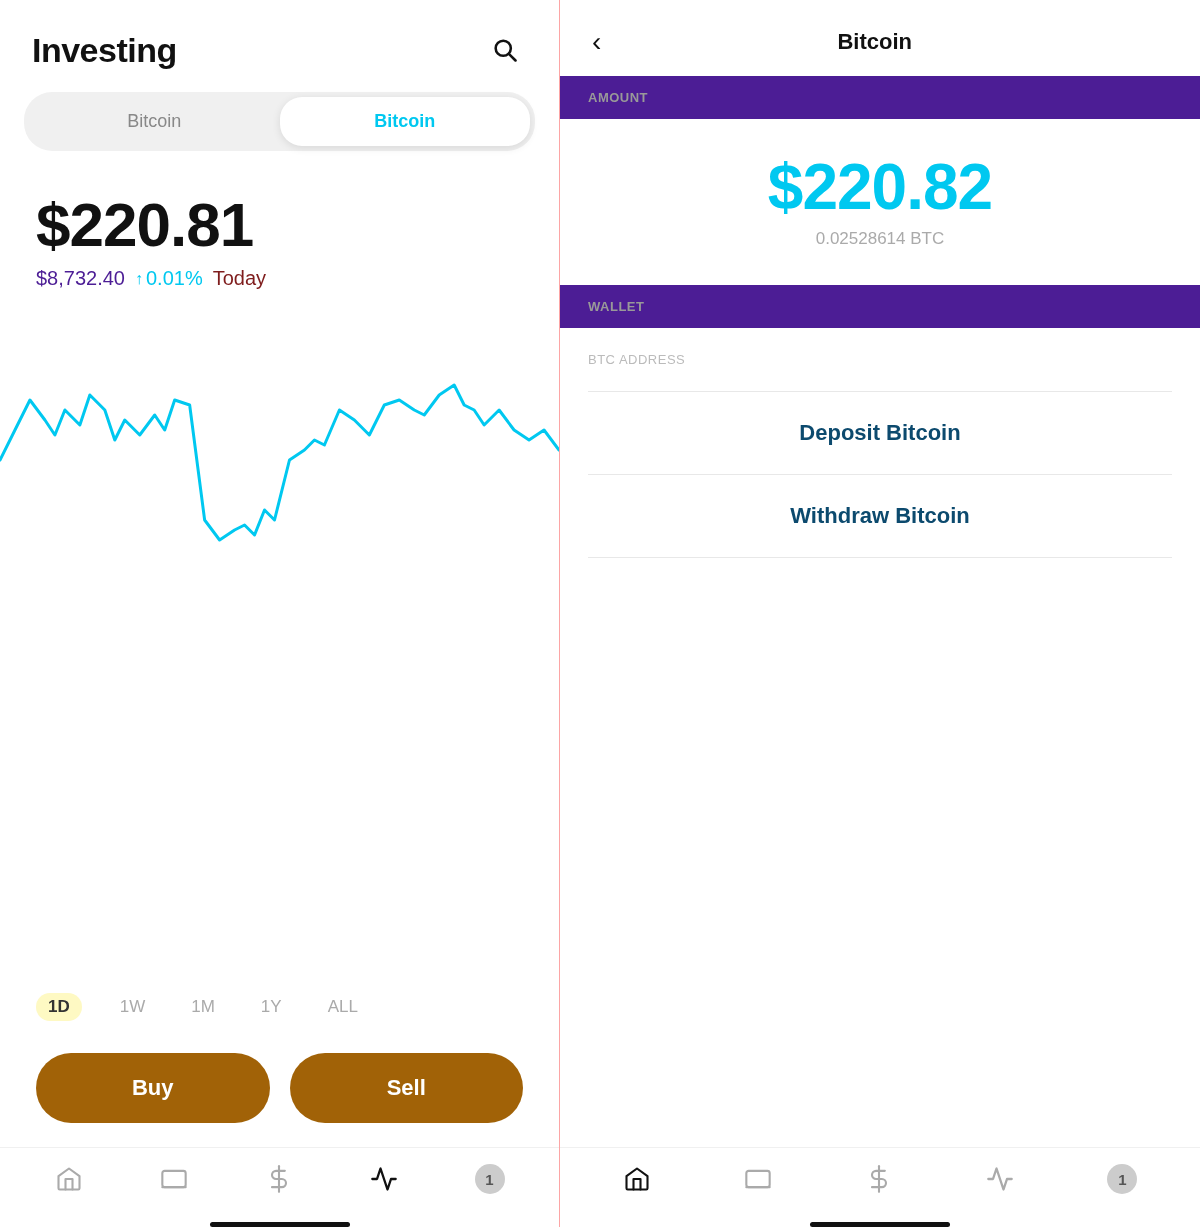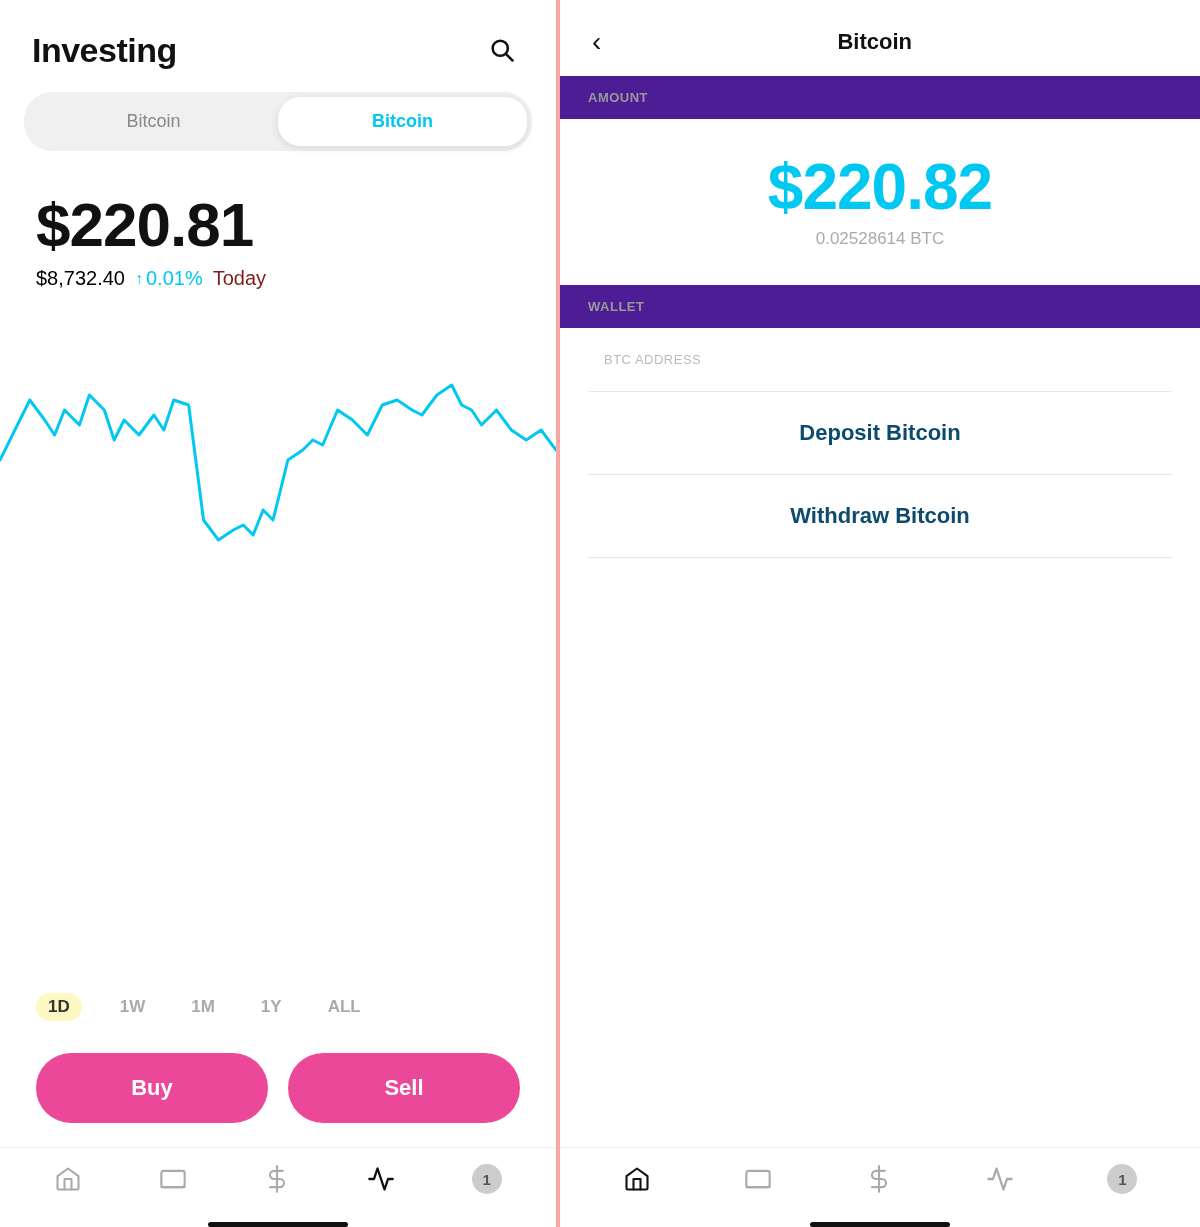--- a/index.html
+++ b/index.html
@@ -12,21 +12,21 @@
       overflow: hidden;
     }
 
     
     .left-panel {
       width: 560px;
       height: 1227px;
       background: #fff;
       display: flex;
       flex-direction: column;
-      border-right: 4px solid #fca5a5;
+      border-right: 1px solid #fca5a5;
       position: relative;
     }
 
     .left-header {
       display: flex;
       align-items: center;
       justify-content: space-between;
       padding: 28px 32px 20px 32px;
     }
 
@@ -98,21 +98,21 @@
 
     .price-details {
       display: flex;
       align-items: center;
       gap: 10px;
       margin-top: 8px;
     }
 
     .price-sub {
       font-size: 20px;
-      color: #000000;
+      color: #4c1d95;
       font-weight: 500;
     }
 
     .price-change {
       font-size: 20px;
       color: #00c8f0;
       font-weight: 500;
       display: flex;
       align-items: center;
       gap: 3px;
@@ -148,21 +148,21 @@
       padding: 16px 36px;
       align-items: center;
     }
 
     .time-btn {
       font-size: 17px;
       color: #aaa;
       cursor: pointer;
       border: none;
       background: none;
-      font-weight: 700;
+      font-weight: 400;
       padding: 4px 8px;
       border-radius: 50%;
     }
 
     .time-btn.selected {
       background: #fef9c3;
       color: #333;
       font-weight: 600;
       border-radius: 20px;
       padding: 4px 12px;
@@ -177,21 +177,21 @@
 
     .btn-buy, .btn-sell {
       flex: 1;
       padding: 22px 0;
       border-radius: 40px;
       border: none;
       font-size: 22px;
       font-weight: 600;
       cursor: pointer;
       color: #fff;
-      background: #ec4899;
+      background: #a16207;
     }
 
     
     .bottom-nav {
       display: flex;
       align-items: center;
       justify-content: space-around;
       padding: 16px 16px 20px 16px;
       border-top: 1px solid #f0f0f0;
     }
@@ -307,21 +307,20 @@
       display: flex;
       flex-direction: column;
       gap: 20px;
     }
 
     .btc-address-label {
       font-size: 13px;
       color: #bbb;
       letter-spacing: 0.5px;
       font-weight: 500;
-      margin-left: 16px;
     }
 
     .divider {
       height: 1px;
       background: #e8e8e8;
       margin: 0 28px;
     }
 
     
     .action-link {

